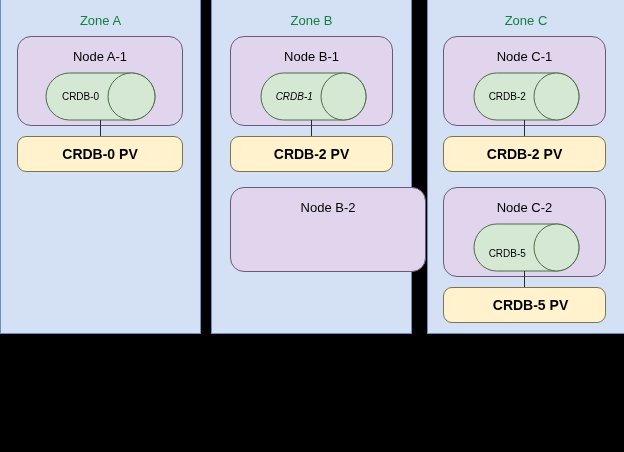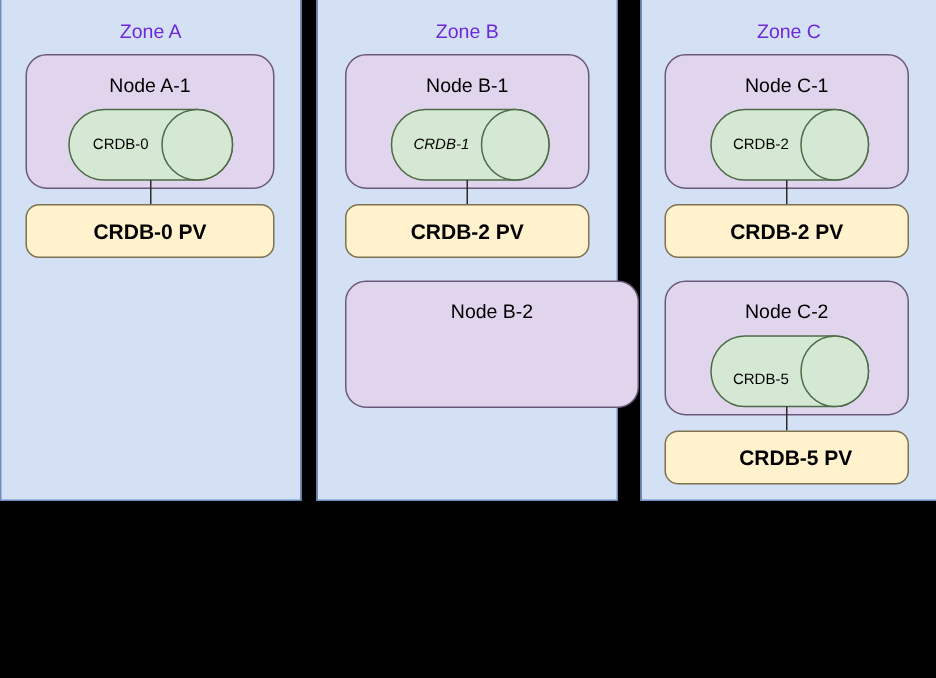--- a/index.html
+++ b/index.html
@@ -22,21 +22,21 @@
     border: 1px solid #6c8ebf;
     box-sizing: border-box;
   }
   .zone-title {
     position: absolute;
     left: 0;
     right: 0;
     top: 12px;
     text-align: center;
     font-size: 13px;
-    color: #6d28d9;
+    color: #15803d;
     line-height: 16px;
   }
   .node {
     position: absolute;
     background: #e1d5ee;
     border: 1px solid #6a5a7a;
     border-radius: 14px;
     box-sizing: border-box;
   }
   .node-title {

